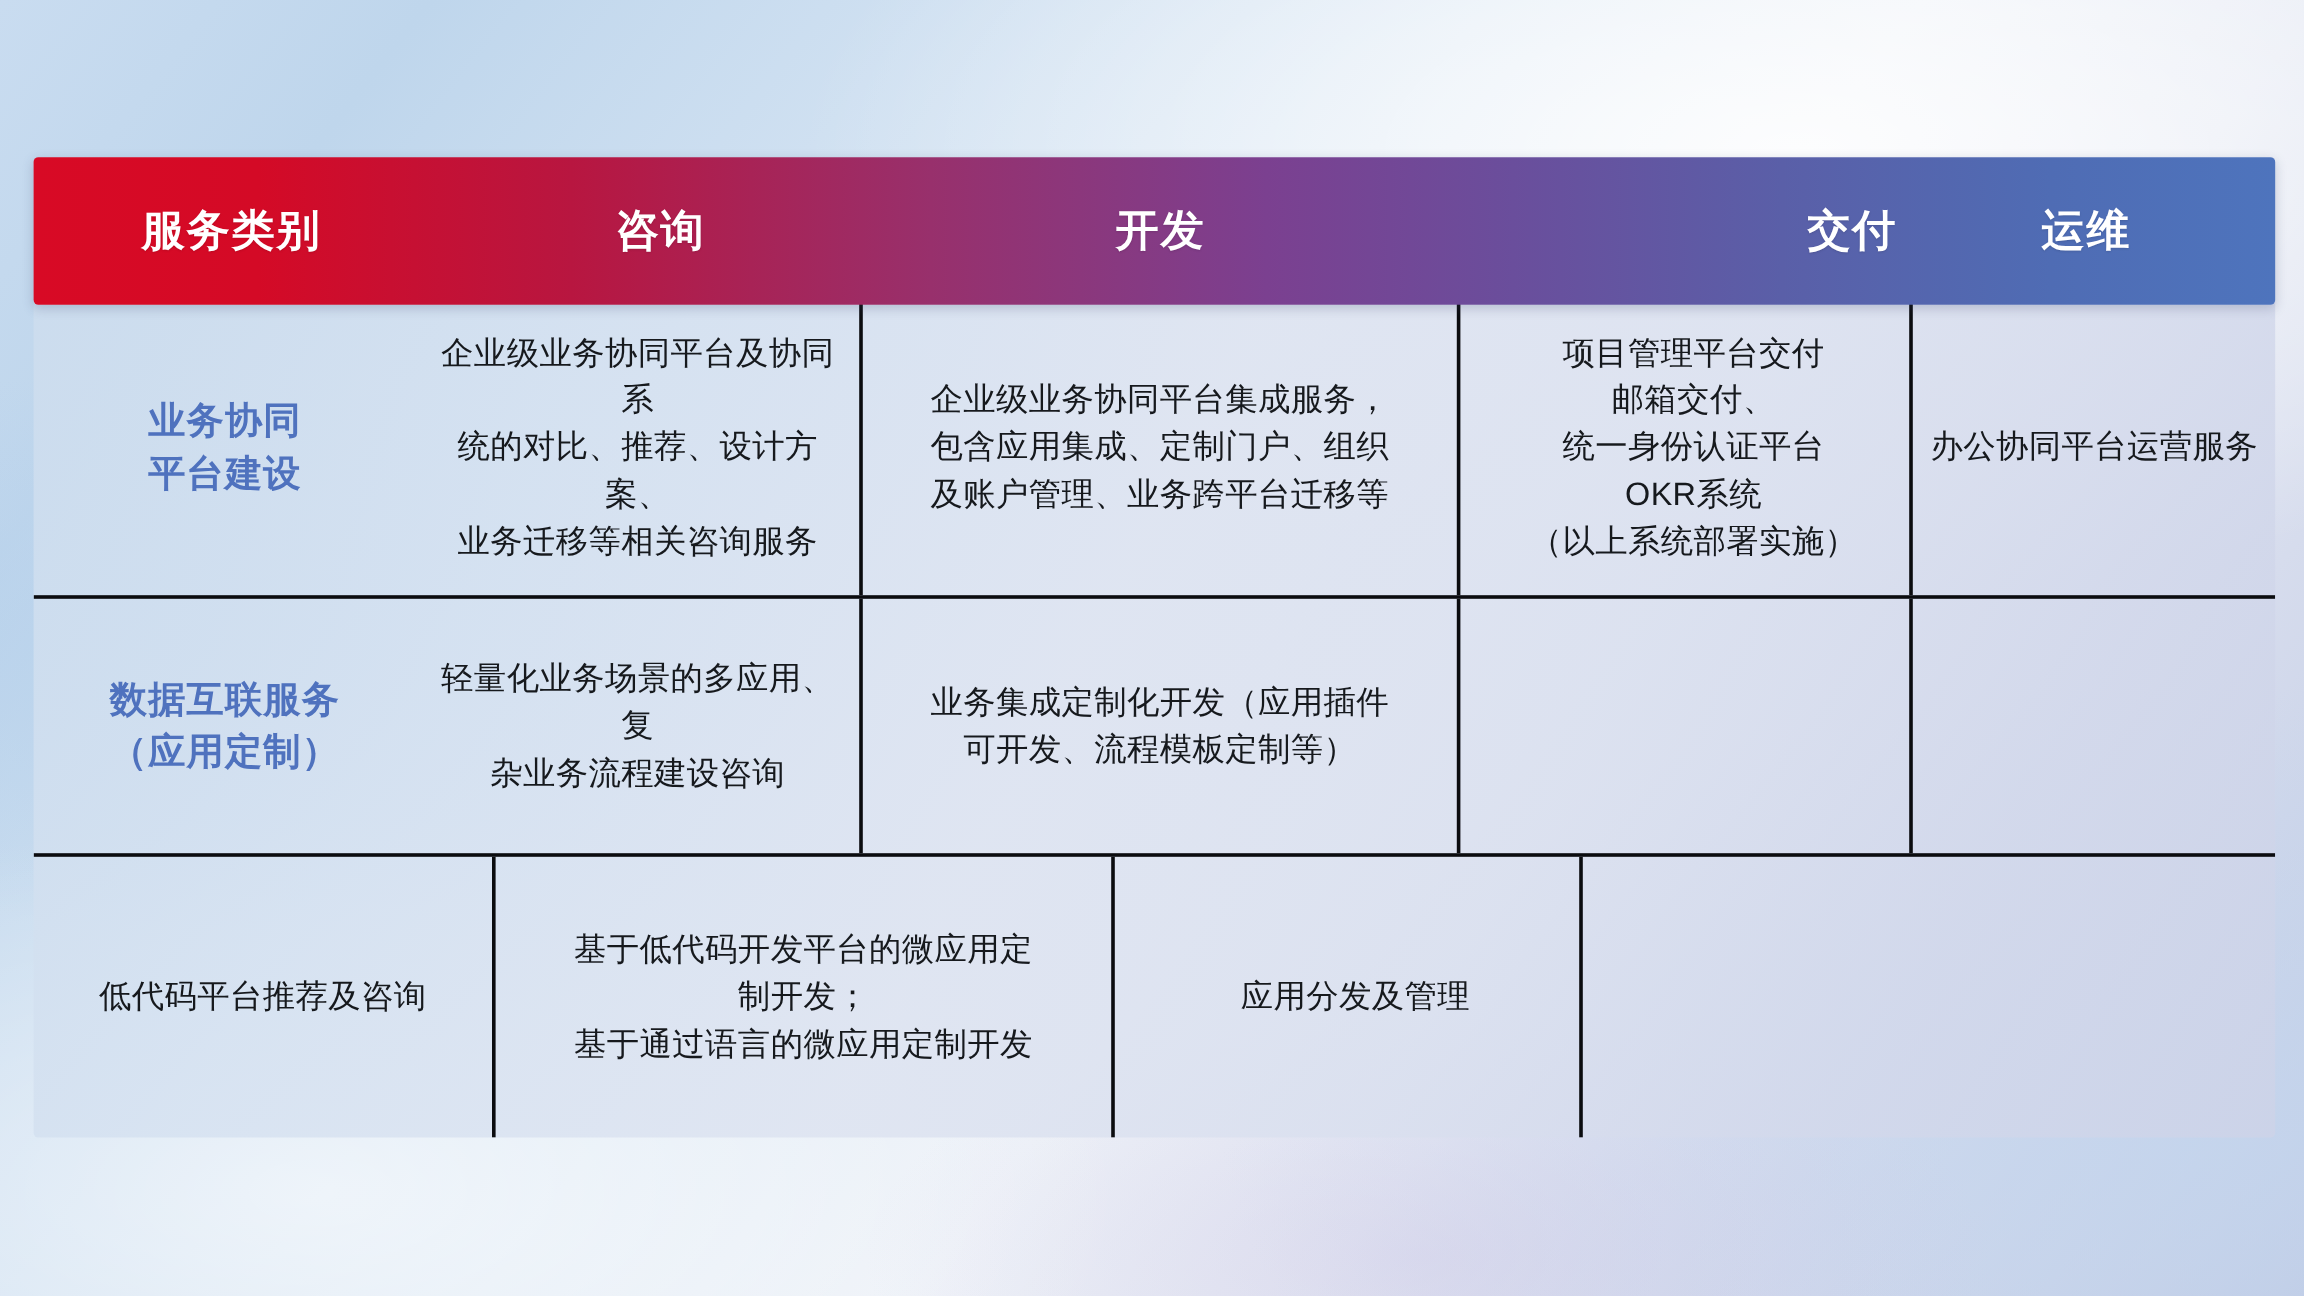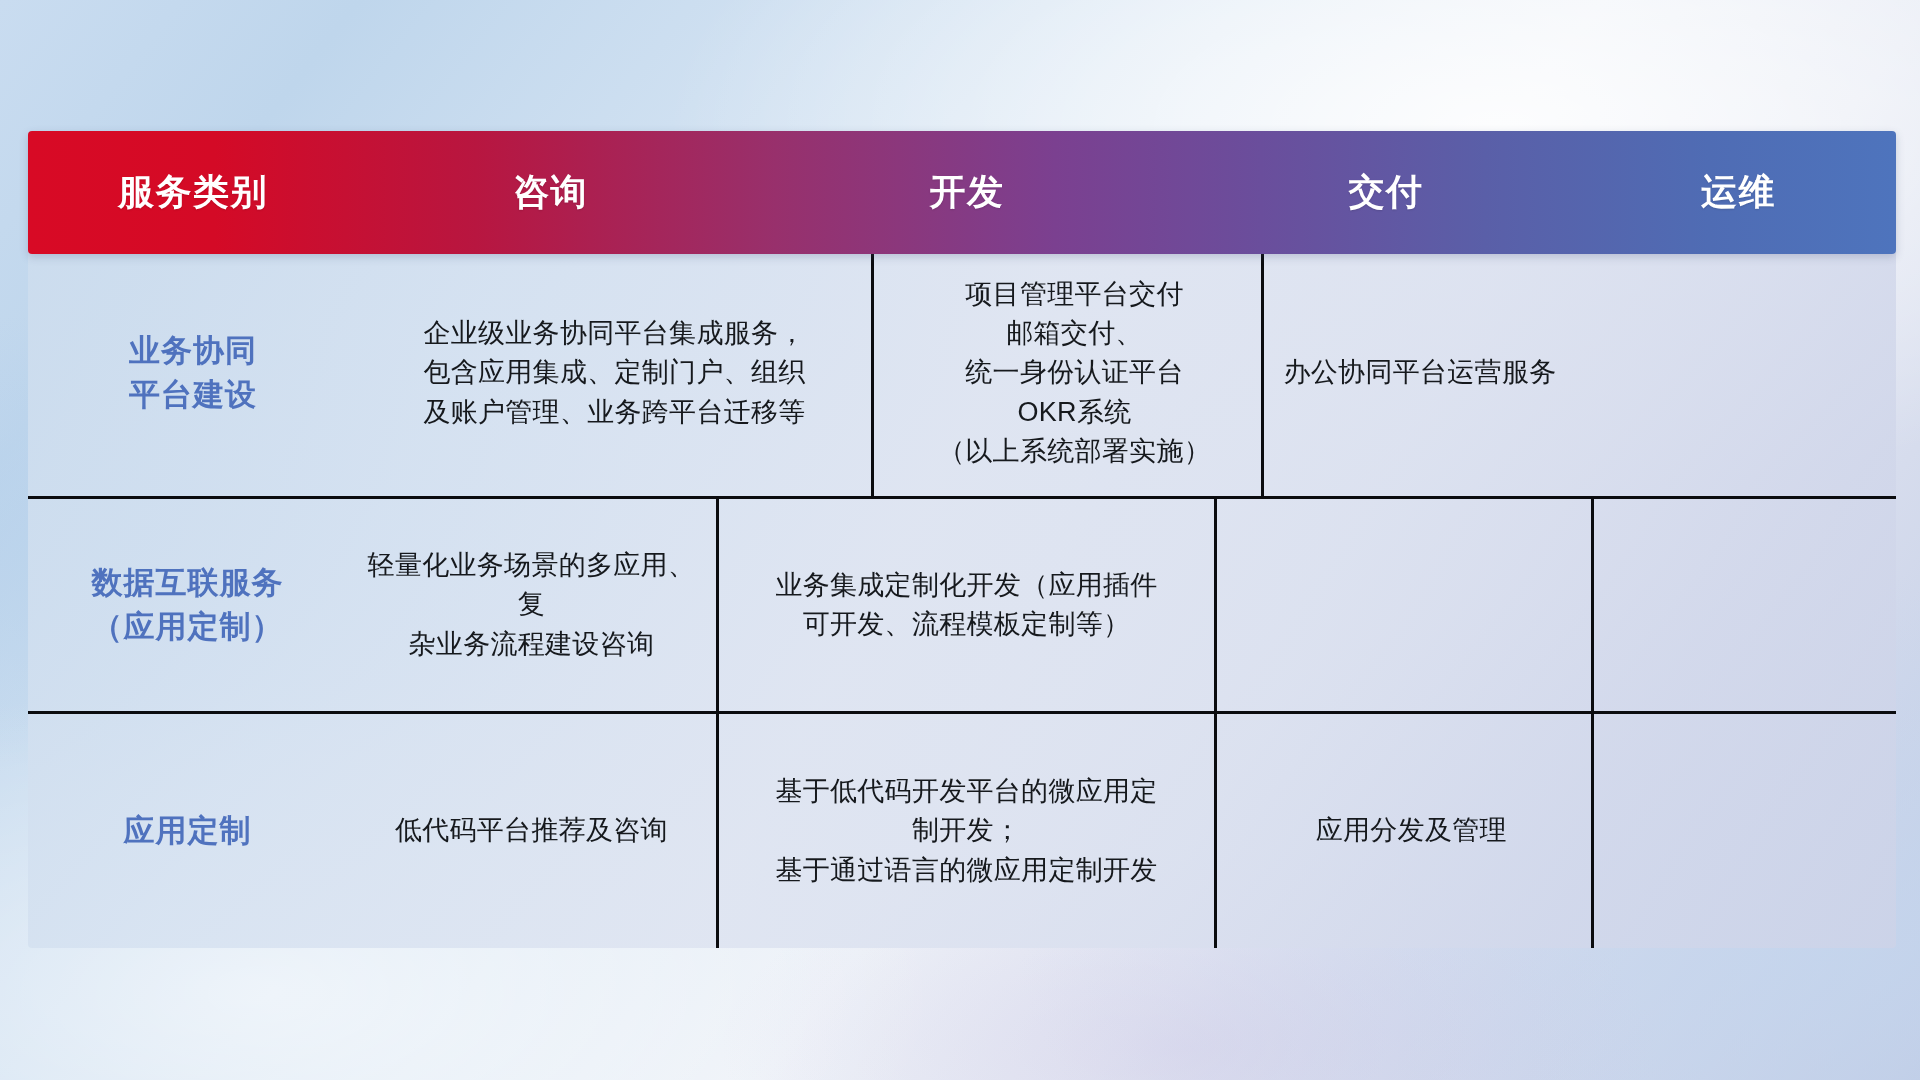--- a/index.html
+++ b/index.html
@@ -77,21 +77,21 @@
     font-size: 36px;
     font-weight: bold;
     text-align: center;
     letter-spacing: 1.5px;
     text-shadow: 0 1px 2px rgba(0,0,0,0.12);
     white-space: nowrap;
   }
   .hcell.c0 { width: 330px; }
   .hcell.c1 { width: 385px; }
   .hcell.c2 { width: 448px; }
-  .hcell.c3 { width: 390px; }
+  .hcell.c3 { width: 390px; text-align: right; }
   .hcell.c4 { width: 315px; }
 
   
   #table-body {
     position: relative;
     margin-top: -4px;
     height: 698px;
     background: linear-gradient(118deg,
         rgba(205,221,238,0.88) 0%,
         rgba(214,226,241,0.88) 22%,
@@ -160,20 +160,25 @@
     <div class="hcell c4">运维</div>
   </div>
 
   <div id="table-body">
 
     <div class="trow r0">
       <div class="cell c0">
         <span class="rowlabel">业务协同
 平台建设</span>
       </div>
+      <div class="cell c1">
+        <span class="celltext">企业级业务协同平台及协同系
+统的对比、推荐、设计方案、
+业务迁移等相关咨询服务</span>
+      </div>
       <div class="cell c2">
         <span class="celltext">企业级业务协同平台集成服务，
 包含应用集成、定制门户、组织
 及账户管理、业务跨平台迁移等</span>
       </div>
       <div class="cell c3">
         <span class="celltext">项目管理平台交付
 邮箱交付、
 统一身份认证平台
 OKR系统
@@ -199,23 +204,20 @@
       </div>
       <div class="cell c3">
         <span class="celltext"></span>
       </div>
       <div class="cell c4">
         <span class="celltext"></span>
       </div>
     </div>
 
     <div class="trow r2">
-      <div class="cell c0">
-        <span class="rowlabel">应用定制</span>
-      </div>
       <div class="cell c1">
         <span class="celltext">低代码平台推荐及咨询</span>
       </div>
       <div class="cell c2">
         <span class="celltext">基于低代码开发平台的微应用定
 制开发；
 基于通过语言的微应用定制开发</span>
       </div>
       <div class="cell c3">
         <span class="celltext">应用分发及管理</span>

